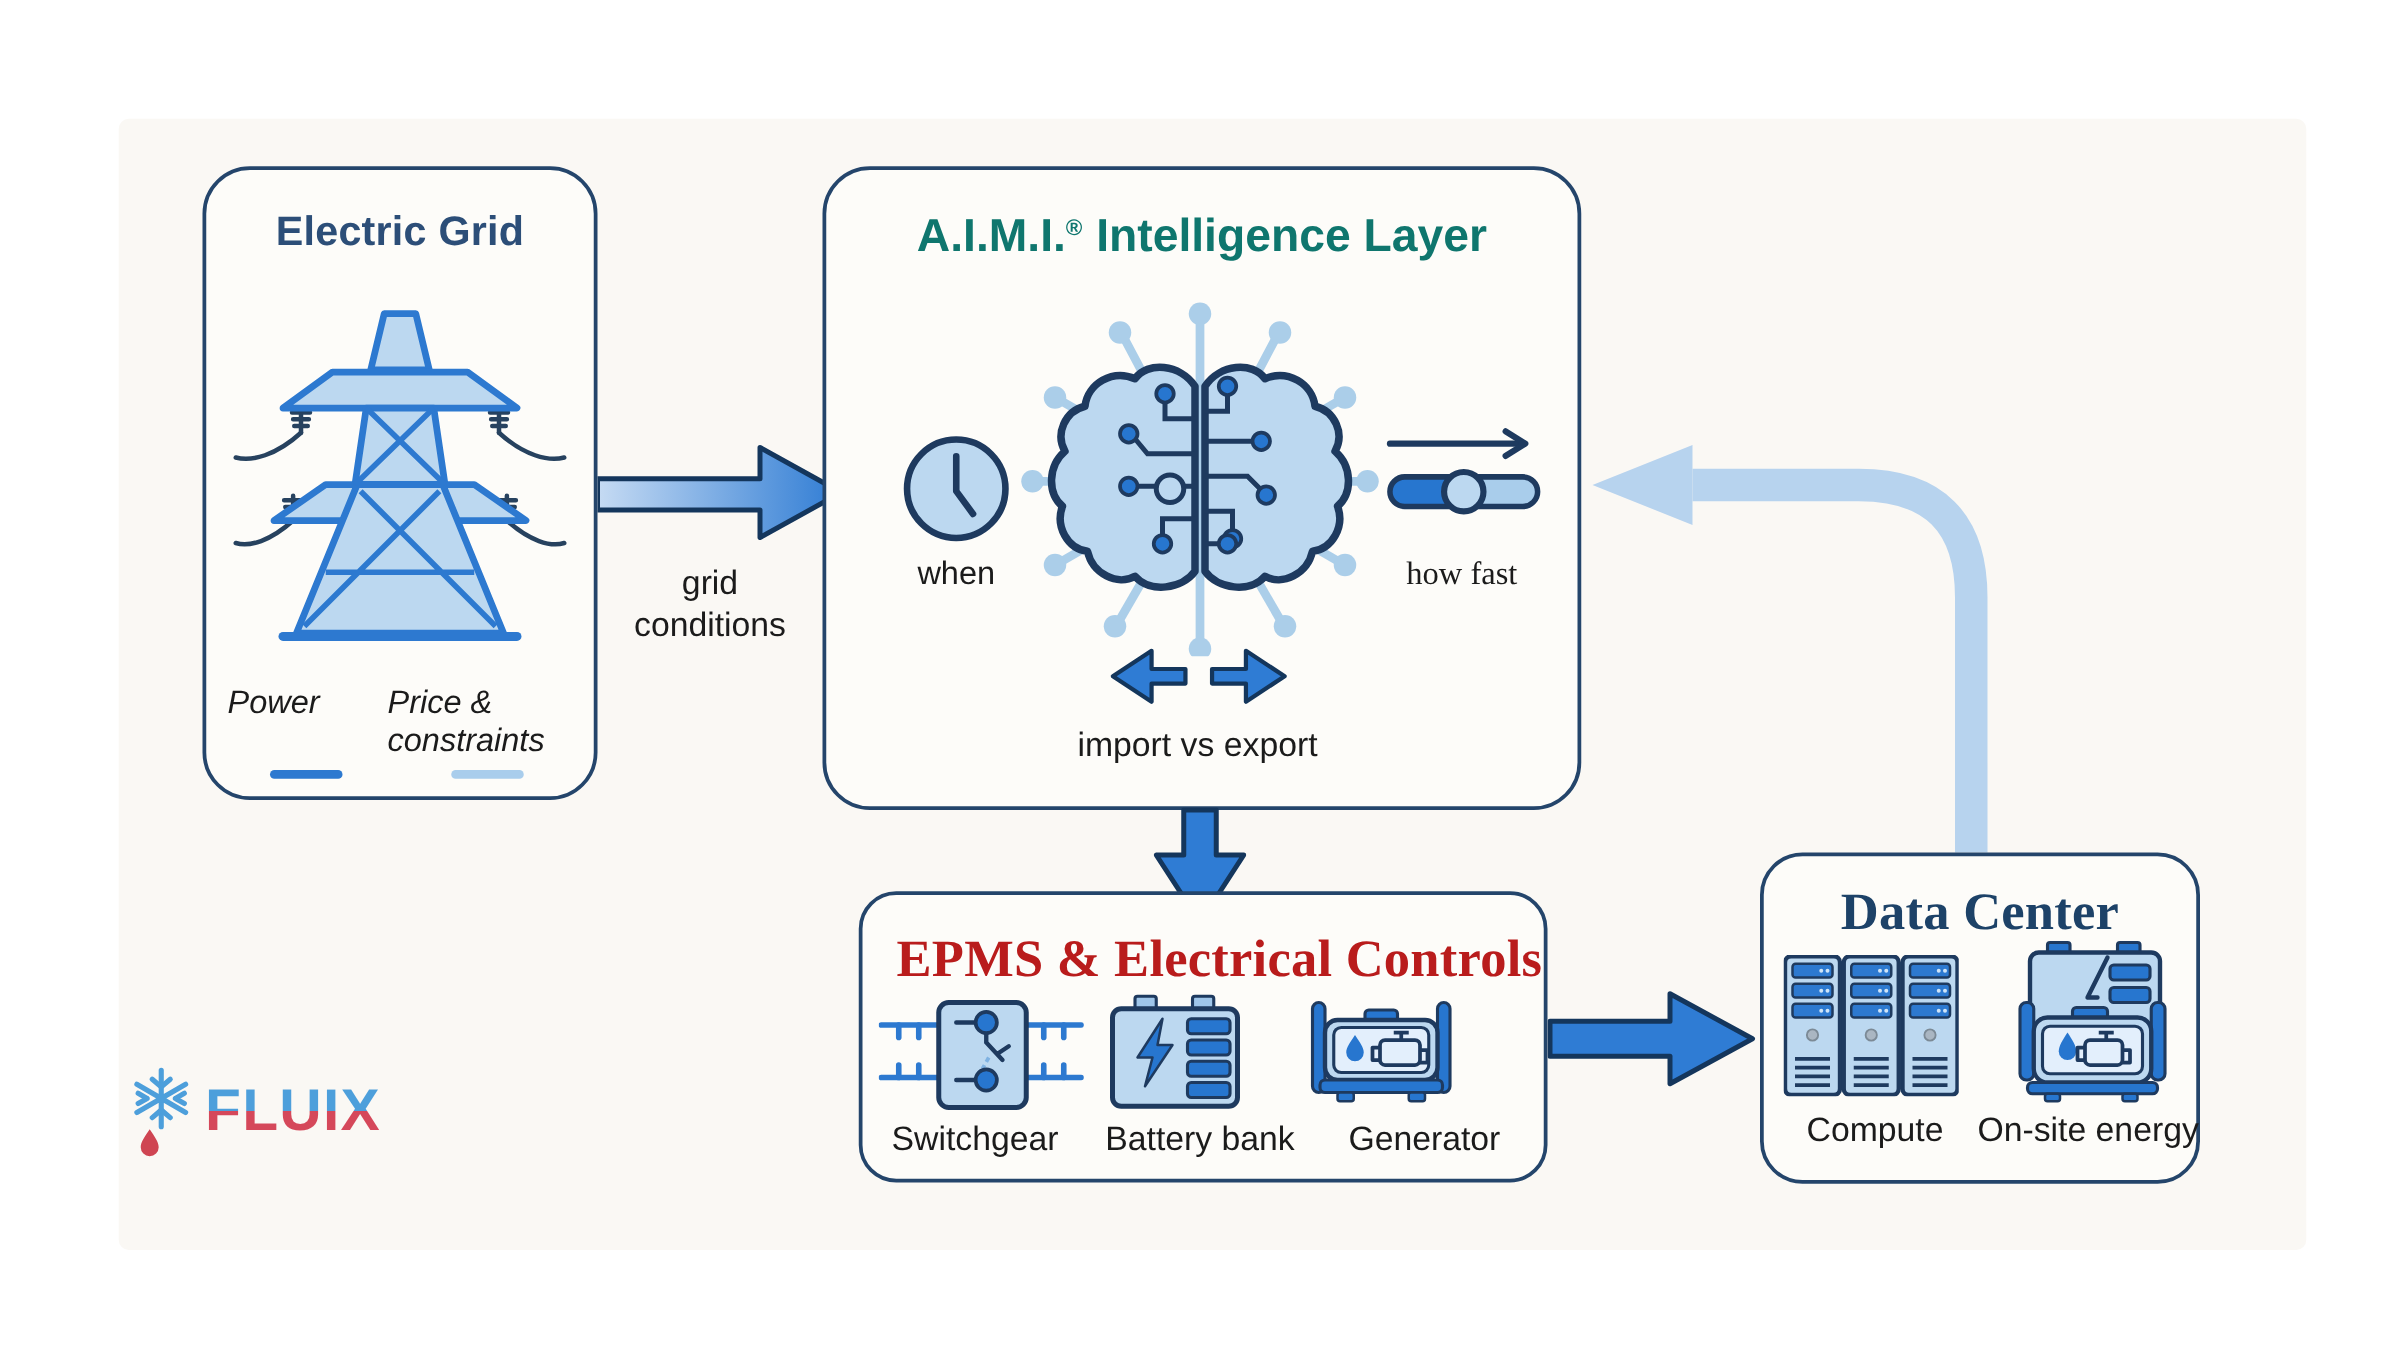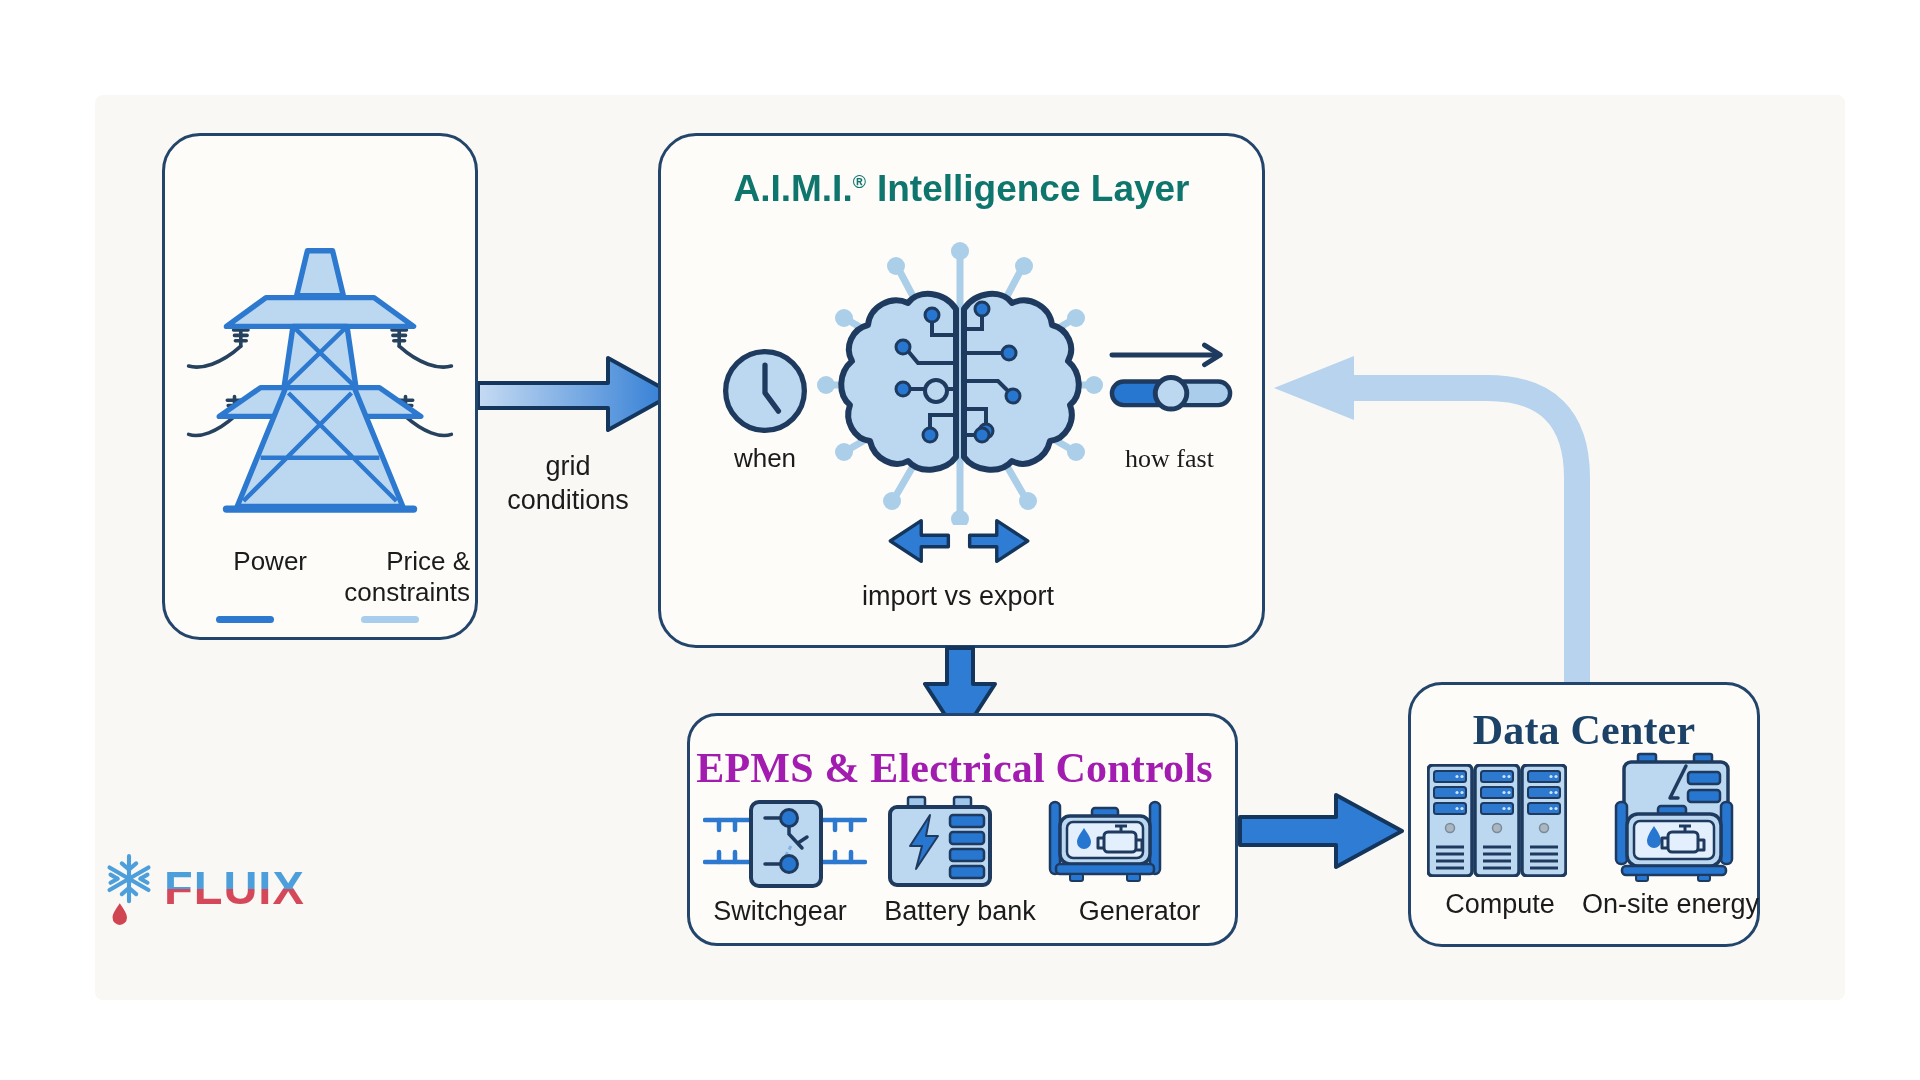--- a/index.html
+++ b/index.html
@@ -6,21 +6,21 @@
   html,body { width:1920px; height:1080px; background:#ffffff; font-family:"Liberation Sans", sans-serif; }
   .stage { position:relative; width:1920px; height:1080px; overflow:hidden; background:#ffffff; }
   .abs { position:absolute; }
   .paper { left:95px; top:95px; width:1750px; height:905px; background:#faf8f4; border-radius:8px; }
 
   .node { border:3px solid #24456b; background:#fdfcf9; }
   .node-title { text-align:center; font-weight:600; color:#27496f; letter-spacing:0.2px; }
 
   .lbl { text-align:center; color:#1b1b1b; font-size:27px; line-height:1.22; }
 
-  .legend-item { text-align:right; }
+  .legend-item { text-align:left;font-style:italic; }
   .legend-label { font-size:26px; color:#1b1b1b; line-height:1.18; height:64px; }
   .legend-bar { width:58px; height:7px; border-radius:3.5px; margin:6px auto 0 auto; }
   .legend-bar.power { background:#2d79d0; }
   .legend-bar.price { background:#a9cdec; }
 
   .aimi-title { font-size:37px; font-weight:700; color:#0f766e; text-align:center; }
   .aimi-title .reg { font-size:18px; vertical-align:super; }
   .aimi-title .rest { margin-left:11px; }
   .eg-title { font-size:33px; }
   .sub-title { font-size:42px;font-family:Liberation Serif, serif; }
@@ -35,20 +35,21 @@
     -webkit-background-clip:text; background-clip:text; color:transparent;
   }
 </style>
 </head>
 <body>
 
 <div class="stage">
   <div class="abs paper"></div>
 
   <section class="abs node" style="left:162px; top:133px; width:316px; height:507px; border-radius:38px;"></section>
+  <h2 class="abs node-title eg-title" style="left:162px; top:166px; width:316px; color:#2c4e78;">Electric Grid</h2>
 
   <svg class="abs" style="left:185px; top:240px;" width="270" height="279" viewBox="0 0 300 310">
     <g stroke="#27425f" stroke-width="4" fill="none" stroke-linecap="round">
       <path d="M62,118 C40,138 18,144 4,140"></path>
       <path d="M238,118 C260,138 282,144 296,140"></path>
       <path d="M55,196 C35,214 16,220 4,216"></path>
       <path d="M245,196 C265,214 284,220 296,216"></path>
       <path d="M62,96 L62,118 M54,100 L70,100 M55,106 L69,106 M56,112 L68,112"></path>
       <path d="M238,96 L238,118 M230,100 L246,100 M231,106 L245,106 M232,112 L244,112"></path>
       <path d="M55,174 L55,196 M47,178 L63,178 M48,184 L62,184 M49,190 L61,190"></path>
@@ -169,21 +170,21 @@
     <polygon points="64,25 36,25 36,10 4,31 36,52 36,37 64,37" fill="#2f7cd4" stroke="#14365c" stroke-width="3.5" stroke-linejoin="round"></polygon>
     <polygon points="86,25 114,25 114,10 146,31 114,52 114,37 86,37" fill="#2f7cd4" stroke="#14365c" stroke-width="3.5" stroke-linejoin="round"></polygon>
   </svg>
   <div class="abs edge-label" style="left:858px; top:580px; width:200px;">import vs export</div>
 
   <svg class="abs" style="left:923px; top:646px;" width="74" height="96" viewBox="0 0 74 96">
     <polygon points="24,2 50,2 50,38 72,38 37,92 2,38 24,38" fill="#2f7cd4" stroke="#14365c" stroke-width="4" stroke-linejoin="round"></polygon>
   </svg>
 
   <section class="abs node" style="left:687px; top:713px; width:551px; height:233px; border-radius:30px;"></section>
-  <h2 class="abs node-title sub-title" style="left:666px; top:744px; width:577px; color:#a21caf;">EPMS &amp; Electrical Controls</h2>
+  <h2 class="abs node-title sub-title" style="left:687px; top:744px; width:577px; color:#b91c1c;">EPMS &amp; Electrical Controls</h2>
 
   <svg class="abs" style="left:703px; top:798px;" width="164" height="92" viewBox="0 0 164 92">
     <g stroke="#2d79d0" stroke-width="4.5" stroke-linecap="round">
       <path d="M2,22 H48 M118,22 H162 M2,64 H48 M118,64 H162"></path>
       <path d="M16,22 V32 M32,22 V32 M132,22 V32 M148,22 V32"></path>
       <path d="M16,64 V54 M32,64 V54 M132,64 V54 M148,64 V54"></path>
     </g>
     <rect x="48" y="4" width="70" height="84" rx="8" fill="#bcd8f0" stroke="#1e3a5f" stroke-width="4"></rect>
     <g stroke="#1e3a5f" stroke-width="3.5" fill="none" stroke-linecap="round">
       <path d="M62,20 H77 M62,66 H77"></path>

